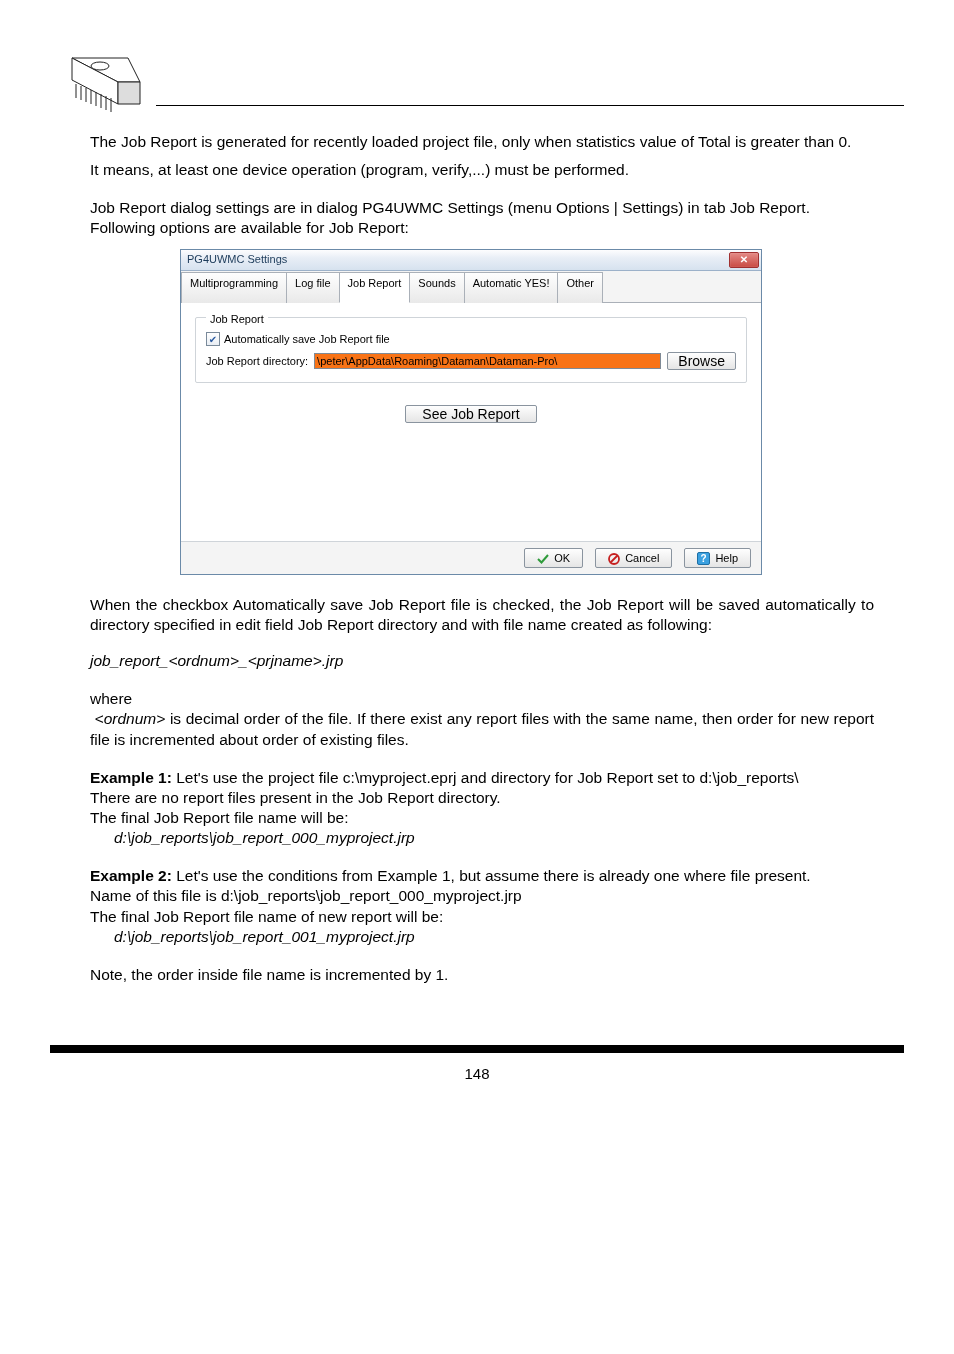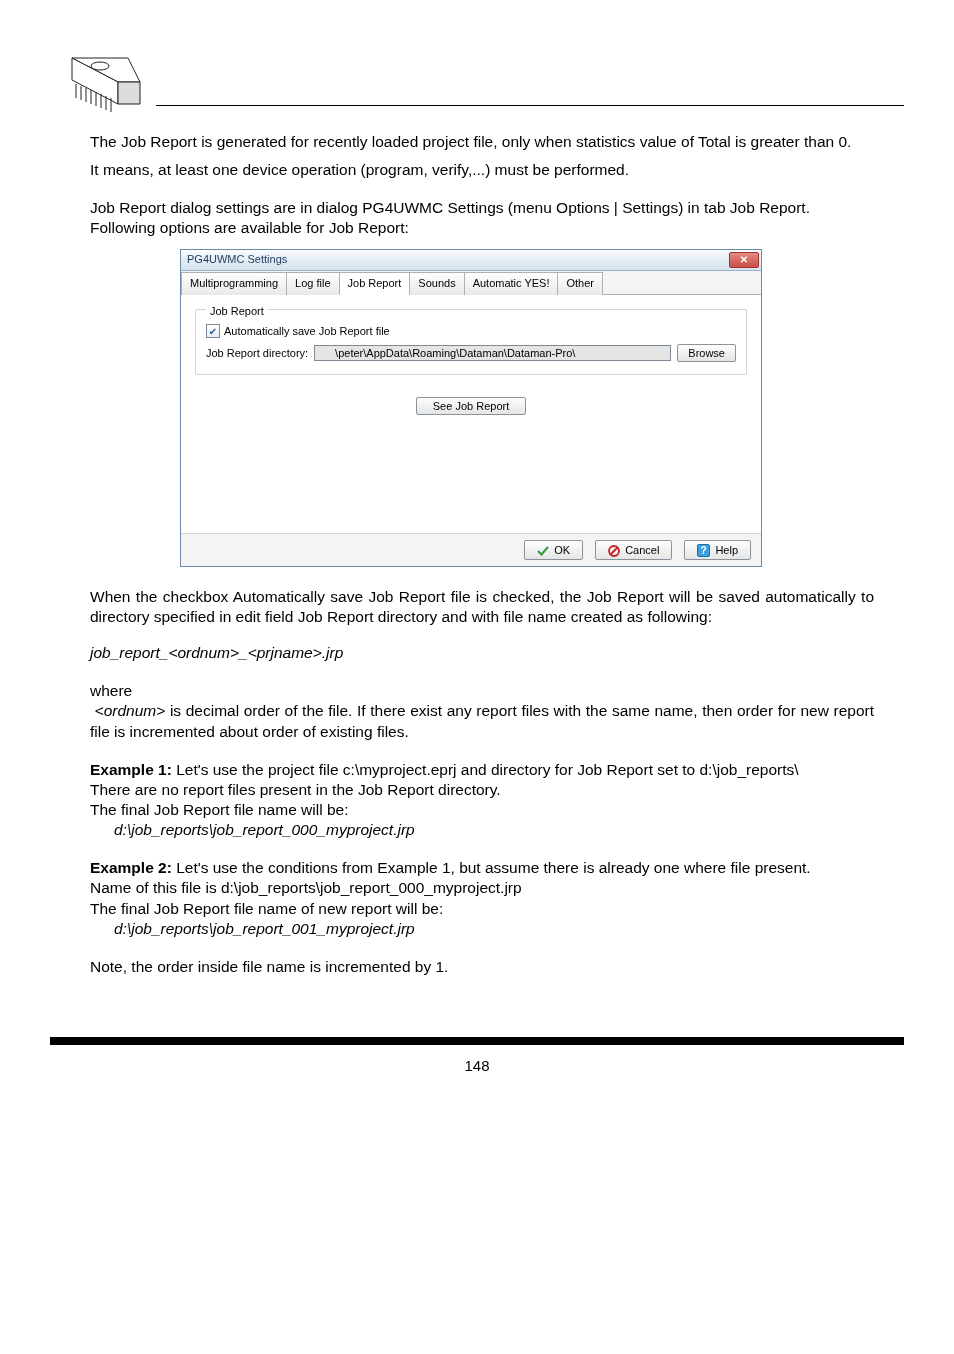--- a/index.html
+++ b/index.html
@@ -83,21 +83,21 @@
     font-size: 10px;
     line-height: 1;
     box-shadow: inset 0 0 1px rgba(255,255,255,0.6);
   }
   .tabs-row {
     display: flex;
     border-bottom: 1px solid #aab0b8;
     background: #f4f4f4;
   }
   .tab {
-    padding: 3px 8px 4px 8px;
+    padding: 3px 8px 12px 8px;
     border: 1px solid #aab0b8;
     border-bottom: none;
     background: linear-gradient(#fefefe,#e9e9e9);
     margin-right: -1px;
     position: relative;
     top: 1px;
     cursor: default;
     white-space: nowrap;
   }
   .tab.active {
@@ -145,32 +145,32 @@
   .dir-row {
     display: flex;
     align-items: center;
     gap: 6px;
   }
   .dir-label { flex: 0 0 auto; }
   .dir-input {
     flex: 1 1 auto;
     height: 16px;
     border: 1px solid #7f8a96;
-    padding: 0 20px;
+    padding: 0 2px;
     font-family: inherit;
     font-size: 11px;
-    background: #e5e5e5;
+    background: #f97316;
     box-sizing: border-box;
   }
   .win-btn {
     border: 1px solid #8a949f;
     background: linear-gradient(#fefefe,#e5e5e5);
     padding: 1px 10px;
     font-family: inherit;
-    font-size: 11px;
+    font-size: 14px;
     border-radius: 2px;
     cursor: default;
     height: 18px;
     box-sizing: border-box;
     display: inline-flex;
     align-items: center;
     gap: 4px;
     white-space: nowrap;
   }
   .see-report-row {

